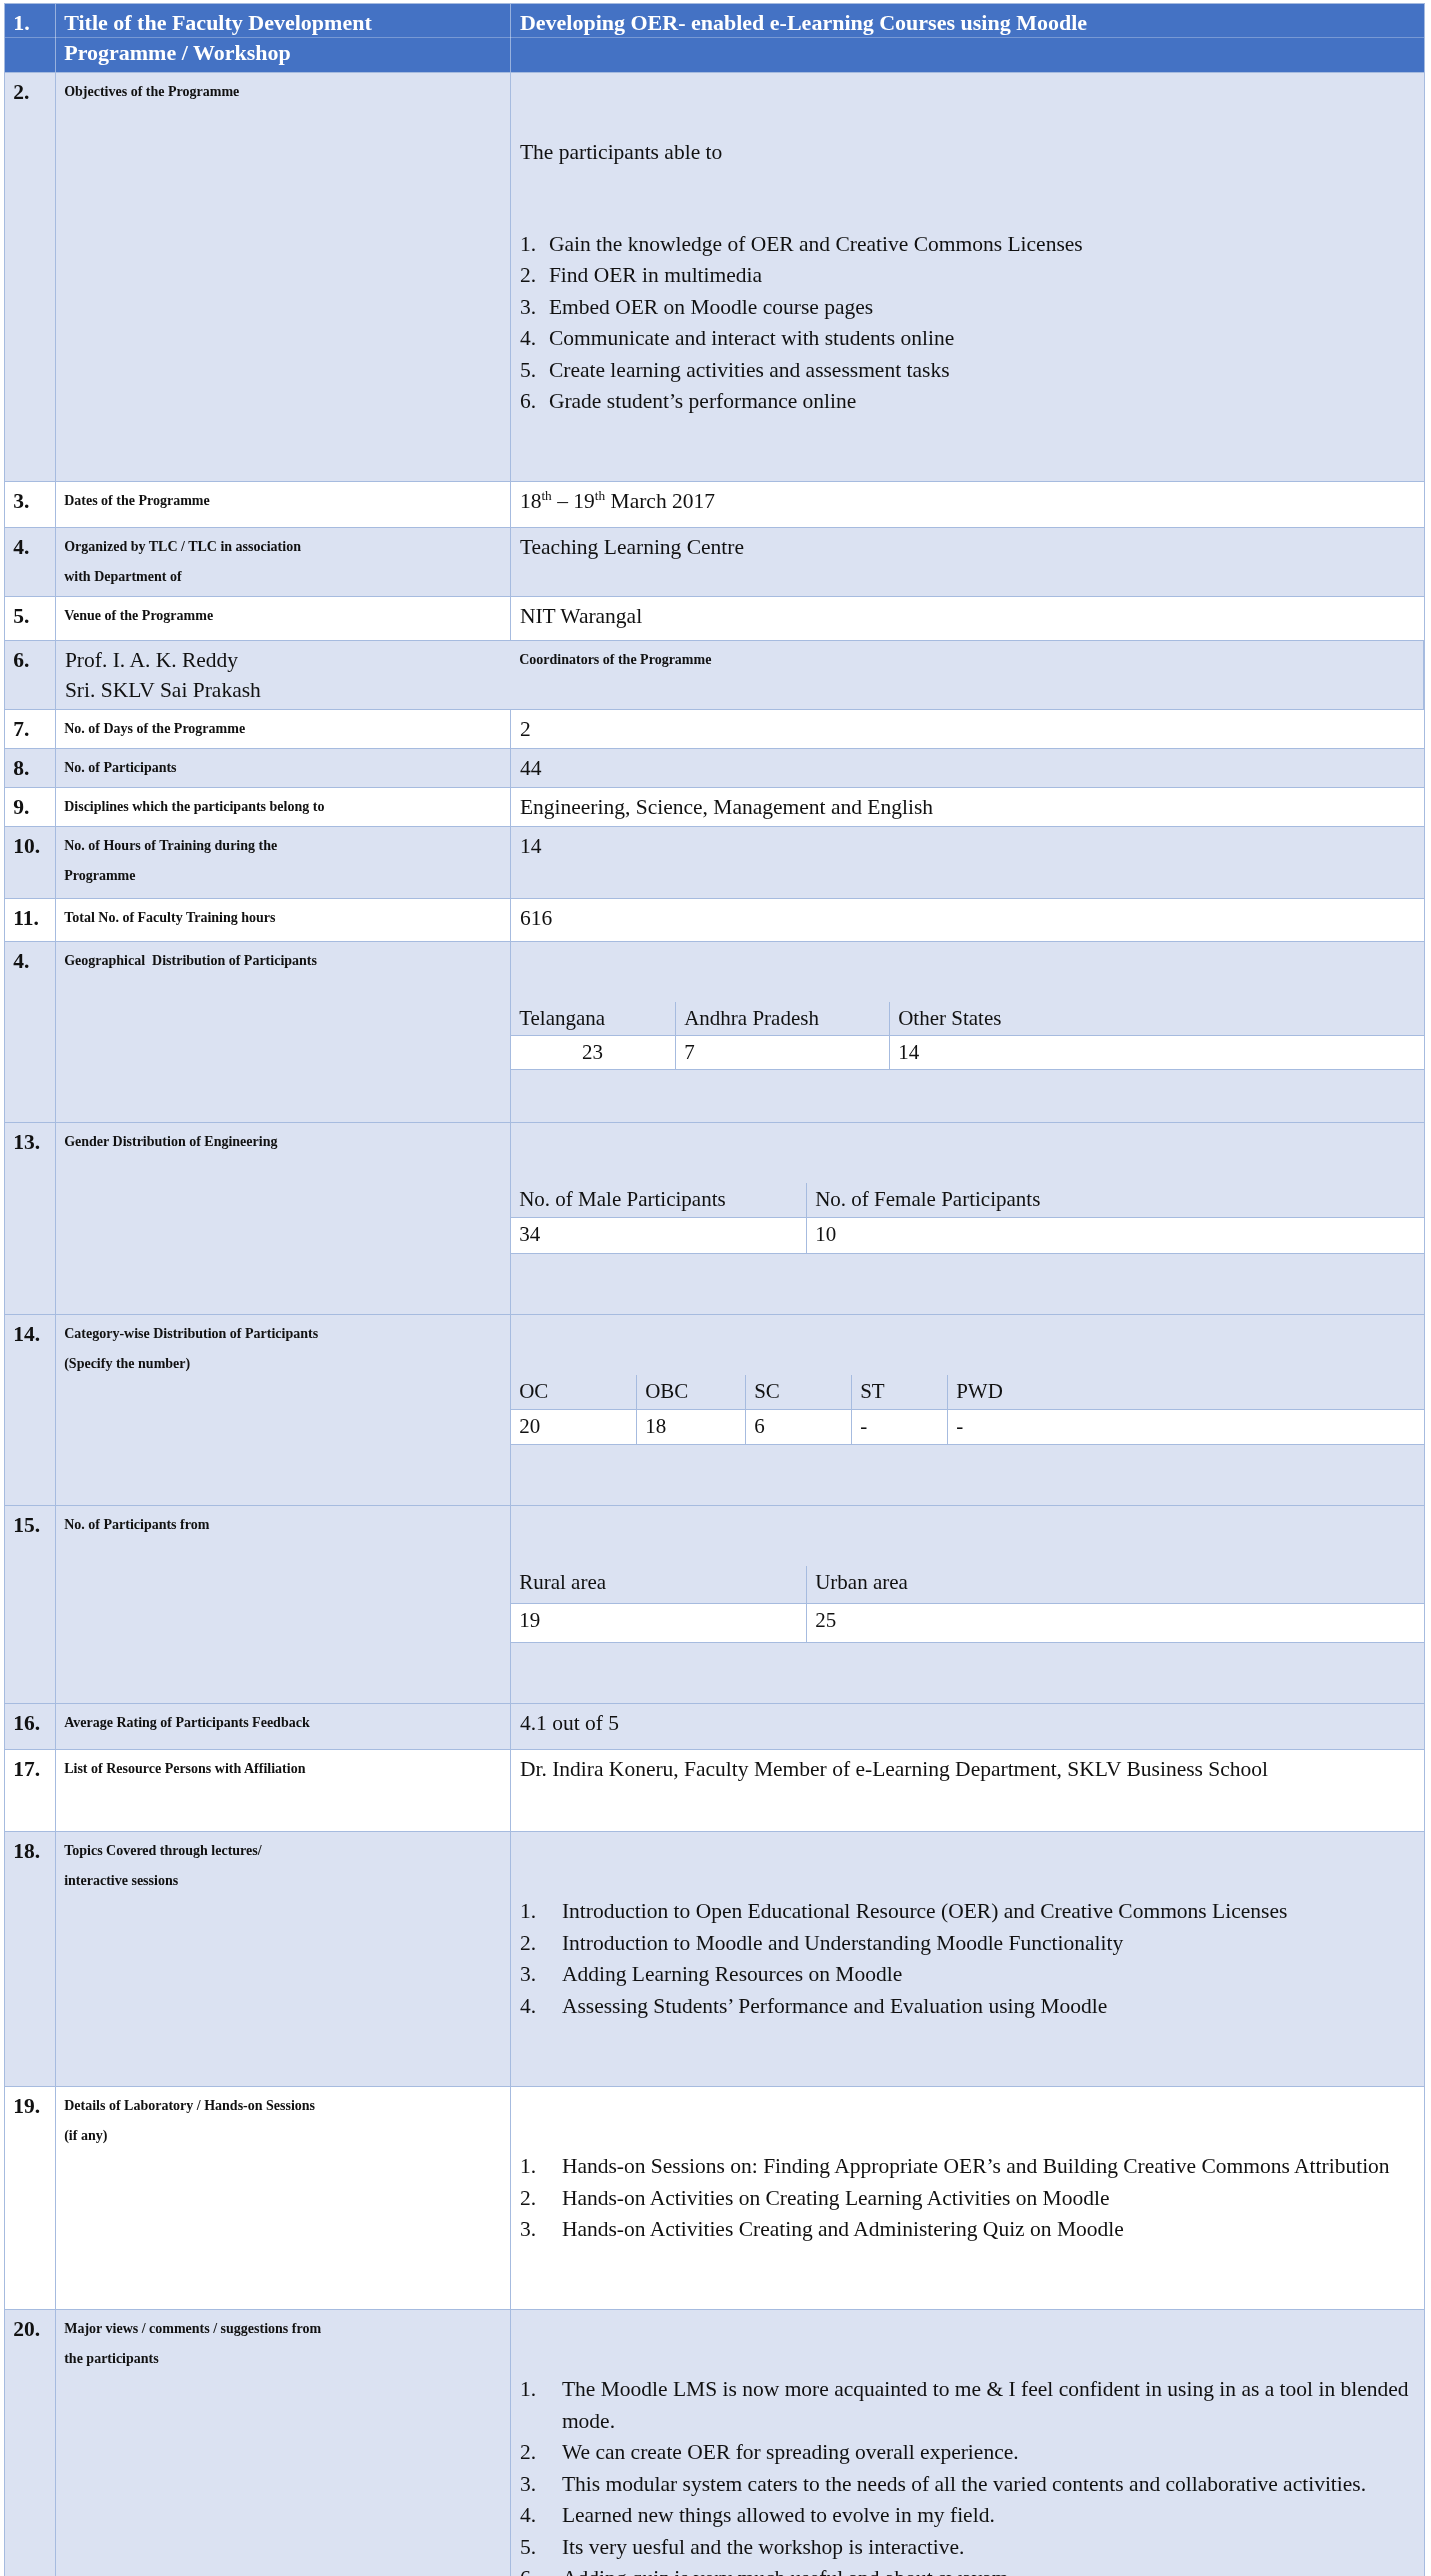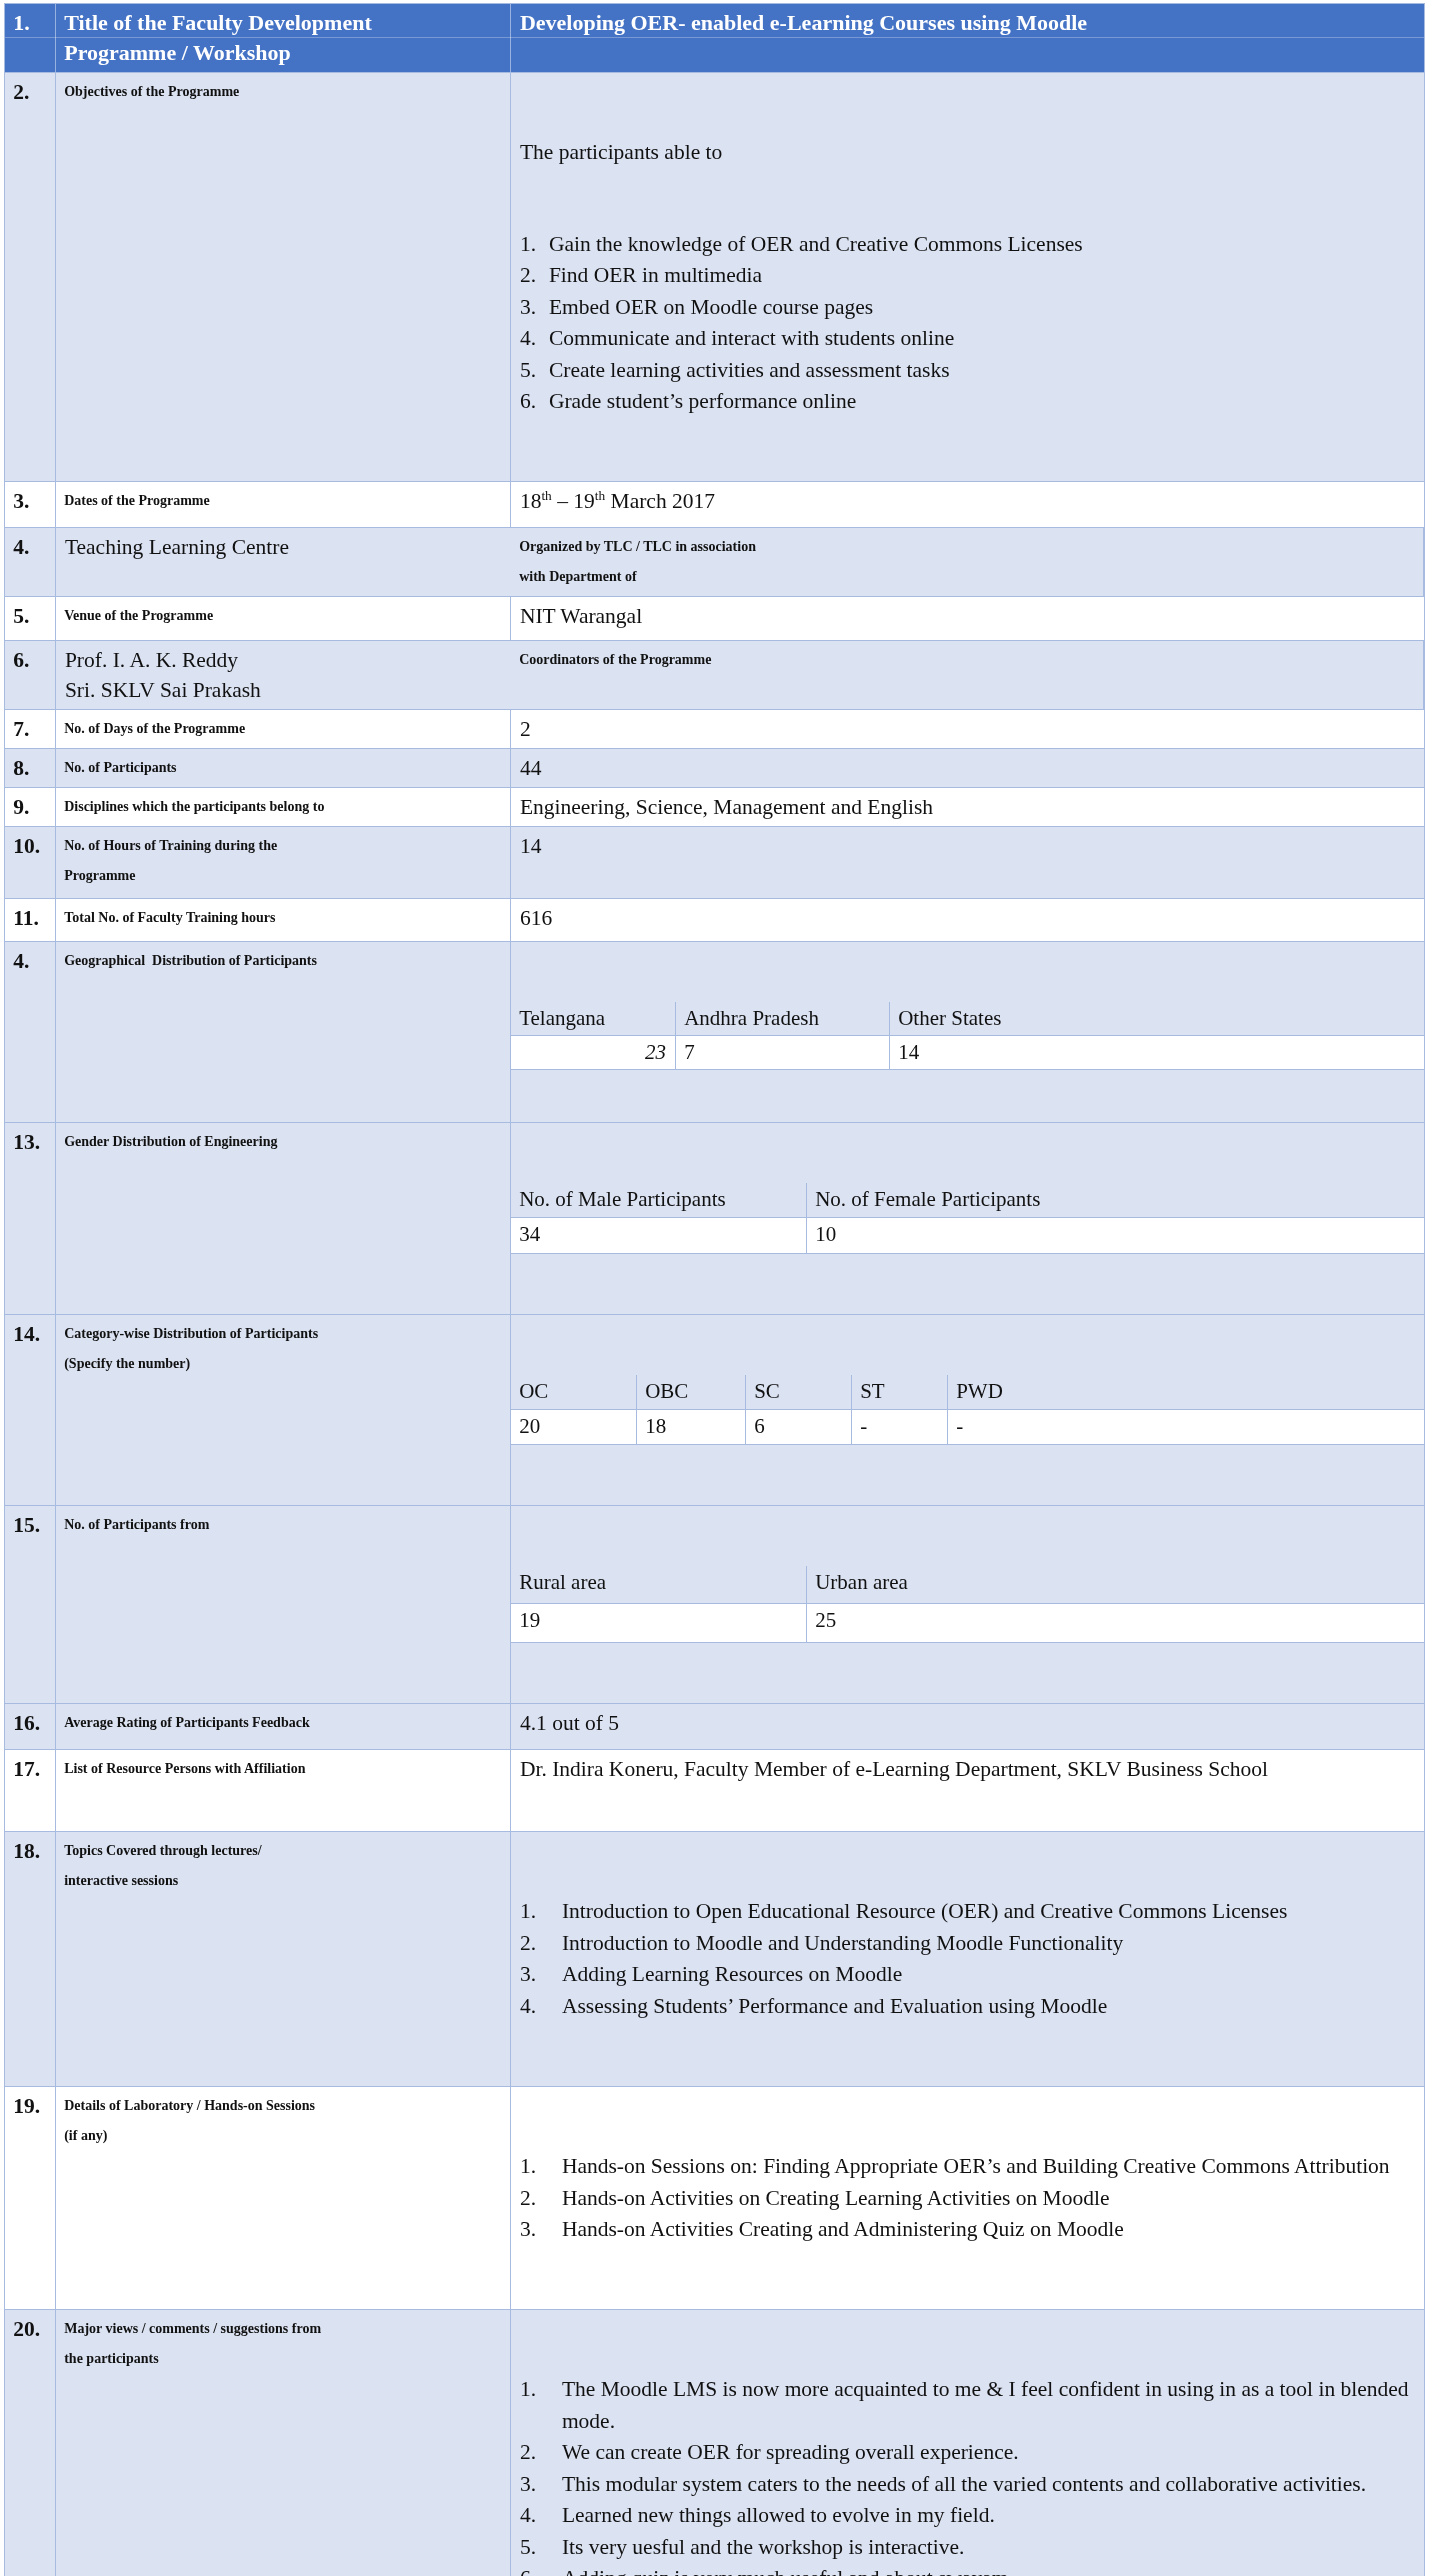--- a/index.html
+++ b/index.html
@@ -29,21 +29,21 @@
   .intro{font-size:21.5px;line-height:31.5px;white-space:pre-wrap;}
   .list .li{display:flex;align-items:flex-start;}
   .list .num2{flex:0 0 42px;font-size:21.5px;line-height:31.5px;}
   .list.tight .num2{flex:0 0 29px;}
   .list .txt{flex:1;font-size:21.5px;line-height:31.5px;white-space:pre-wrap;min-width:0;}
   .nest{display:grid;grid-template-rows:1fr 1fr;}
   .nh,.nv{font-size:21px;line-height:29px;padding:2.1px 8.6px;min-width:0;white-space:pre-wrap;}
   .nh{border-bottom:1.4px solid var(--bd);}
   .nv{background:#ffffff;border-bottom:1.4px solid var(--bd);}
   .bl{border-left:1.4px solid var(--bd);}
-  .center{text-align:right;font-style:italic;}
+  .center{text-align:center;}
 </style>
 </head>
 <body>
 
 <div class="tbl">
 
   <div class="row hr" style="min-height:62px">
     <div class="c cnum">1.</div>
     <div class="c clabel">Title of the Faculty Development
 Programme / Workshop</div>
@@ -60,23 +60,23 @@
   </div>
 
   <div class="row w" style="min-height:46px">
     <div class="c cnum">3.</div>
     <div class="c clabel">Dates of the Programme</div>
     <div class="c cvalue"><span>18</span><sup>th</sup><span> – 19</span><sup>th</sup><span> March 2017</span></div>
   </div>
 
   <div class="row b" style="min-height:64px">
     <div class="c cnum">4.</div>
-    <div class="c cvalue">Teaching Learning Centre</div>
     <div class="c clabel">Organized by TLC / TLC in association
 with Department of</div>
+    <div class="c cvalue">Teaching Learning Centre</div>
   </div>
 
   <div class="row w" style="min-height:44px">
     <div class="c cnum">5.</div>
     <div class="c clabel">Venue of the Programme</div>
     <div class="c cvalue">NIT Warangal</div>
   </div>
 
   <div class="row b" style="min-height:69px">
     <div class="c cnum">6.</div>

